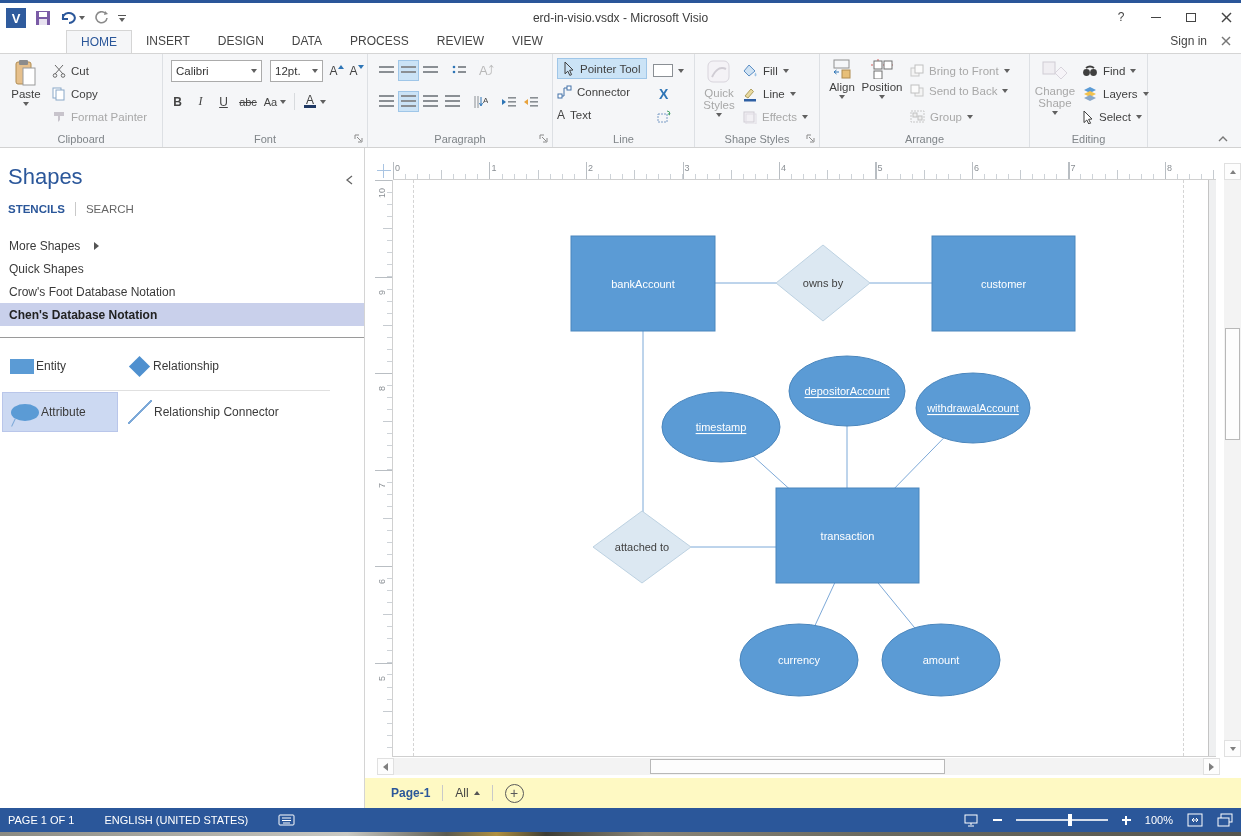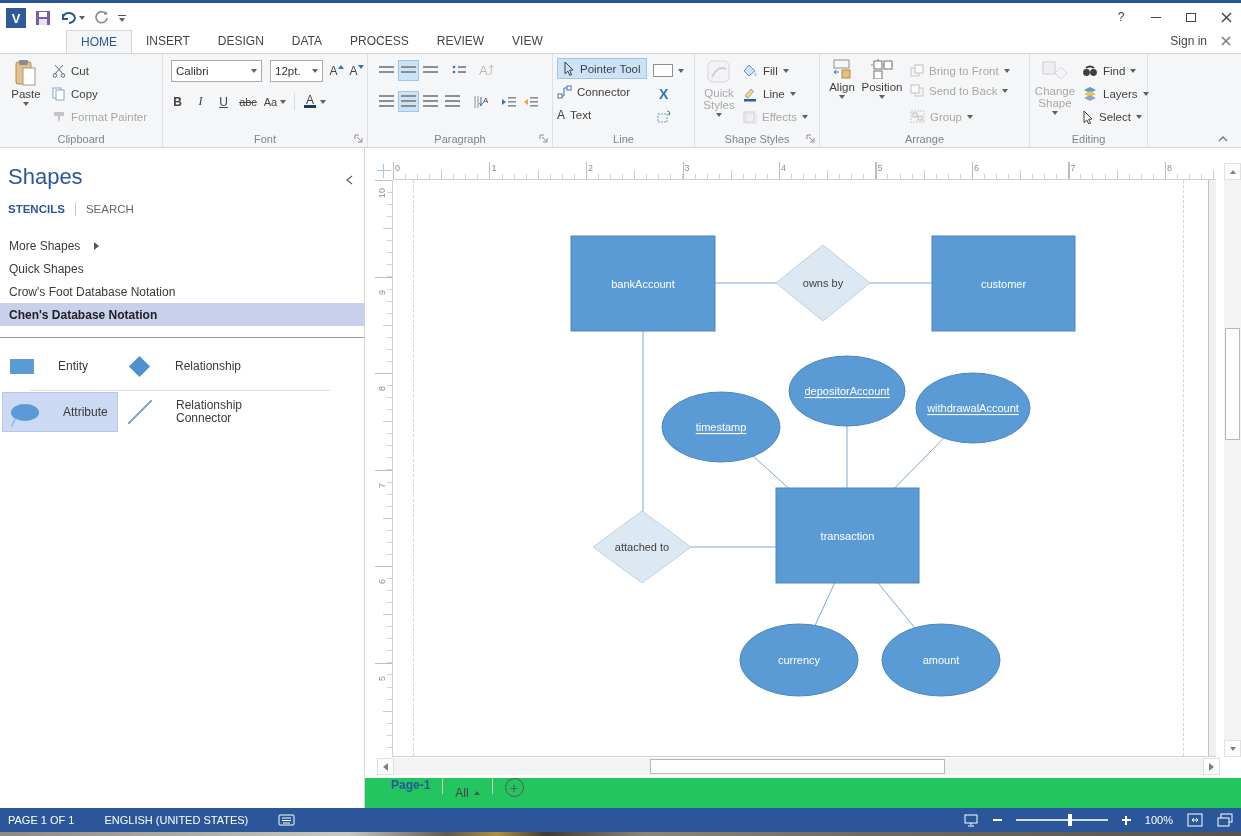--- a/index.html
+++ b/index.html
@@ -49,21 +49,21 @@
 .pcollapse{position:absolute;right:10px;top:26px;}
 .ptabs{position:absolute;left:8px;top:54px;display:flex;align-items:center;gap:10px;font-size:11.5px;}
 .ptab-active{color:#2b579a;font-weight:bold;}
 .ptab{color:#666;}
 .ptabsep{width:1px;height:14px;background:#c9c9c9;}
 .stencil-list{position:absolute;left:0;top:86px;width:100%;}
 .strow{height:23px;display:flex;align-items:center;padding-left:9px;font-size:12px;color:#3a3a3a;gap:14px;}
 .strow.sel{background:#c9d0eb;font-weight:bold;color:#222;}
 .listsep{position:absolute;left:0;top:189px;width:100%;height:1px;background:#9a9a9a;}
 .master-grid{position:absolute;left:2px;top:196px;width:348px;}
-.mcell{position:absolute;height:40px;display:flex;align-items:center;gap:24px;padding-left:8px;font-size:12px;color:#3a3a3a;}
+.mcell{position:absolute;height:40px;display:flex;align-items:center;gap:2px;padding-left:8px;font-size:12px;color:#3a3a3a;}
 .mcell.sel{background:#ccd9f2;border:1px solid #b9c6ea;}
 .mlabel{line-height:13px;}
 .mic{flex:none;display:inline-block;}
 .mic-entity{width:24px;height:15px;background:#5b9bd5;}
 .mic-relationship{width:15px;height:15px;background:#4f90cf;transform:rotate(45deg);margin:0 4px;}
 .mic-attribute{width:28px;height:17px;background:#5b9bd5;border-radius:50%;position:relative;}
 .mic-attribute::after{content:"";position:absolute;left:2px;top:14px;width:1px;height:9px;background:#7da9d8;transform:rotate(25deg);}
 .mic-connector{width:24px;height:24px;background:linear-gradient(135deg,transparent 47%,#7da9d8 47%,#7da9d8 53%,transparent 53%);}
 .mastersep{position:absolute;left:30px;top:242px;width:300px;height:1px;background:#e0e0e0;}
 
@@ -91,21 +91,21 @@
 .diagram-svg{position:absolute;left:0;top:0;}
 
 .vsb{position:absolute;right:0;top:15px;width:17px;height:594px;background:#f3f3f3;}
 .sbbtn{position:absolute;background:#fdfdfd;border:1px solid #e0e0e0;display:flex;align-items:center;justify-content:center;}
 .vsb .sbbtn{left:0;width:17px;height:17px;}
 .vthumb{position:absolute;left:1px;top:165px;width:15px;height:112px;background:#fdfdfd;border:1px solid #b8b8b8;}
 .hsb{position:absolute;left:12px;top:610px;width:843px;height:17px;background:#f3f3f3;}
 .hsb .sbbtn{top:0;width:17px;height:17px;}
 .hthumb{position:absolute;left:273px;top:1px;width:295px;height:15px;background:#fdfdfd;border:1px solid #b8b8b8;}
 
-.pagebar{position:absolute;left:0;top:630px;width:100%;height:30px;background:#22c55e;display:flex;gap:12px;padding-left:26px;font-size:12px;}
+.pagebar{position:absolute;left:0;top:630px;width:100%;height:30px;background:#fef9c3;display:flex;align-items:center;gap:12px;padding-left:26px;font-size:12px;}
 .pagetab{color:#2b579a;font-weight:bold;}
 .pbsep{width:1px;height:16px;background:#c9c9c9;}
 .allbtn{display:flex;align-items:center;gap:5px;color:#444;}
 .addpage{width:19px;height:19px;border:1.5px solid #5a5a5a;border-radius:50%;display:flex;align-items:center;justify-content:center;color:#5a5a5a;font-size:14px;line-height:1;}
 
 
 .statusbar{position:absolute;left:0;top:808px;width:100%;height:24px;background:#2b579a;color:#fff;display:flex;align-items:center;font-size:11px;}
 .sb-left{display:flex;align-items:center;gap:30px;padding-left:8px;}
 .sb-right{position:absolute;right:8px;display:flex;align-items:center;gap:14px;}
 .zoomtrack{position:relative;width:92px;height:2px;background:rgba(255,255,255,.8);}
@@ -137,20 +137,21 @@
     </span>
     <svg width="15" height="15">
         <path d="M11,2 A5.5,5.5 0 1 0 13,7" fill="none" stroke="#8a8a8a" stroke-width="1.6"></path>
         <path d="M11,0 L14,3 L10,4 Z" fill="#8a8a8a"></path>
       </svg>
     <span style="display:flex;flex-direction:column;align-items:center;gap:2px;">
         <span style="width:8px;height:1px;background:#555;"></span>
         <span class="tri-d"></span>
       </span>
   </div>
+  <div class="wtitle">erd-in-visio.vsdx - Microsoft Visio</div>
   <div class="winbtns">
     <span class="winbtn">?</span>
     <span class="winbtn">
         <span class="mini"></span>
       </span>
     <span class="winbtn">
         <span class="maxi"></span>
       </span>
     <span class="winbtn">
         <svg width="11" height="11">

